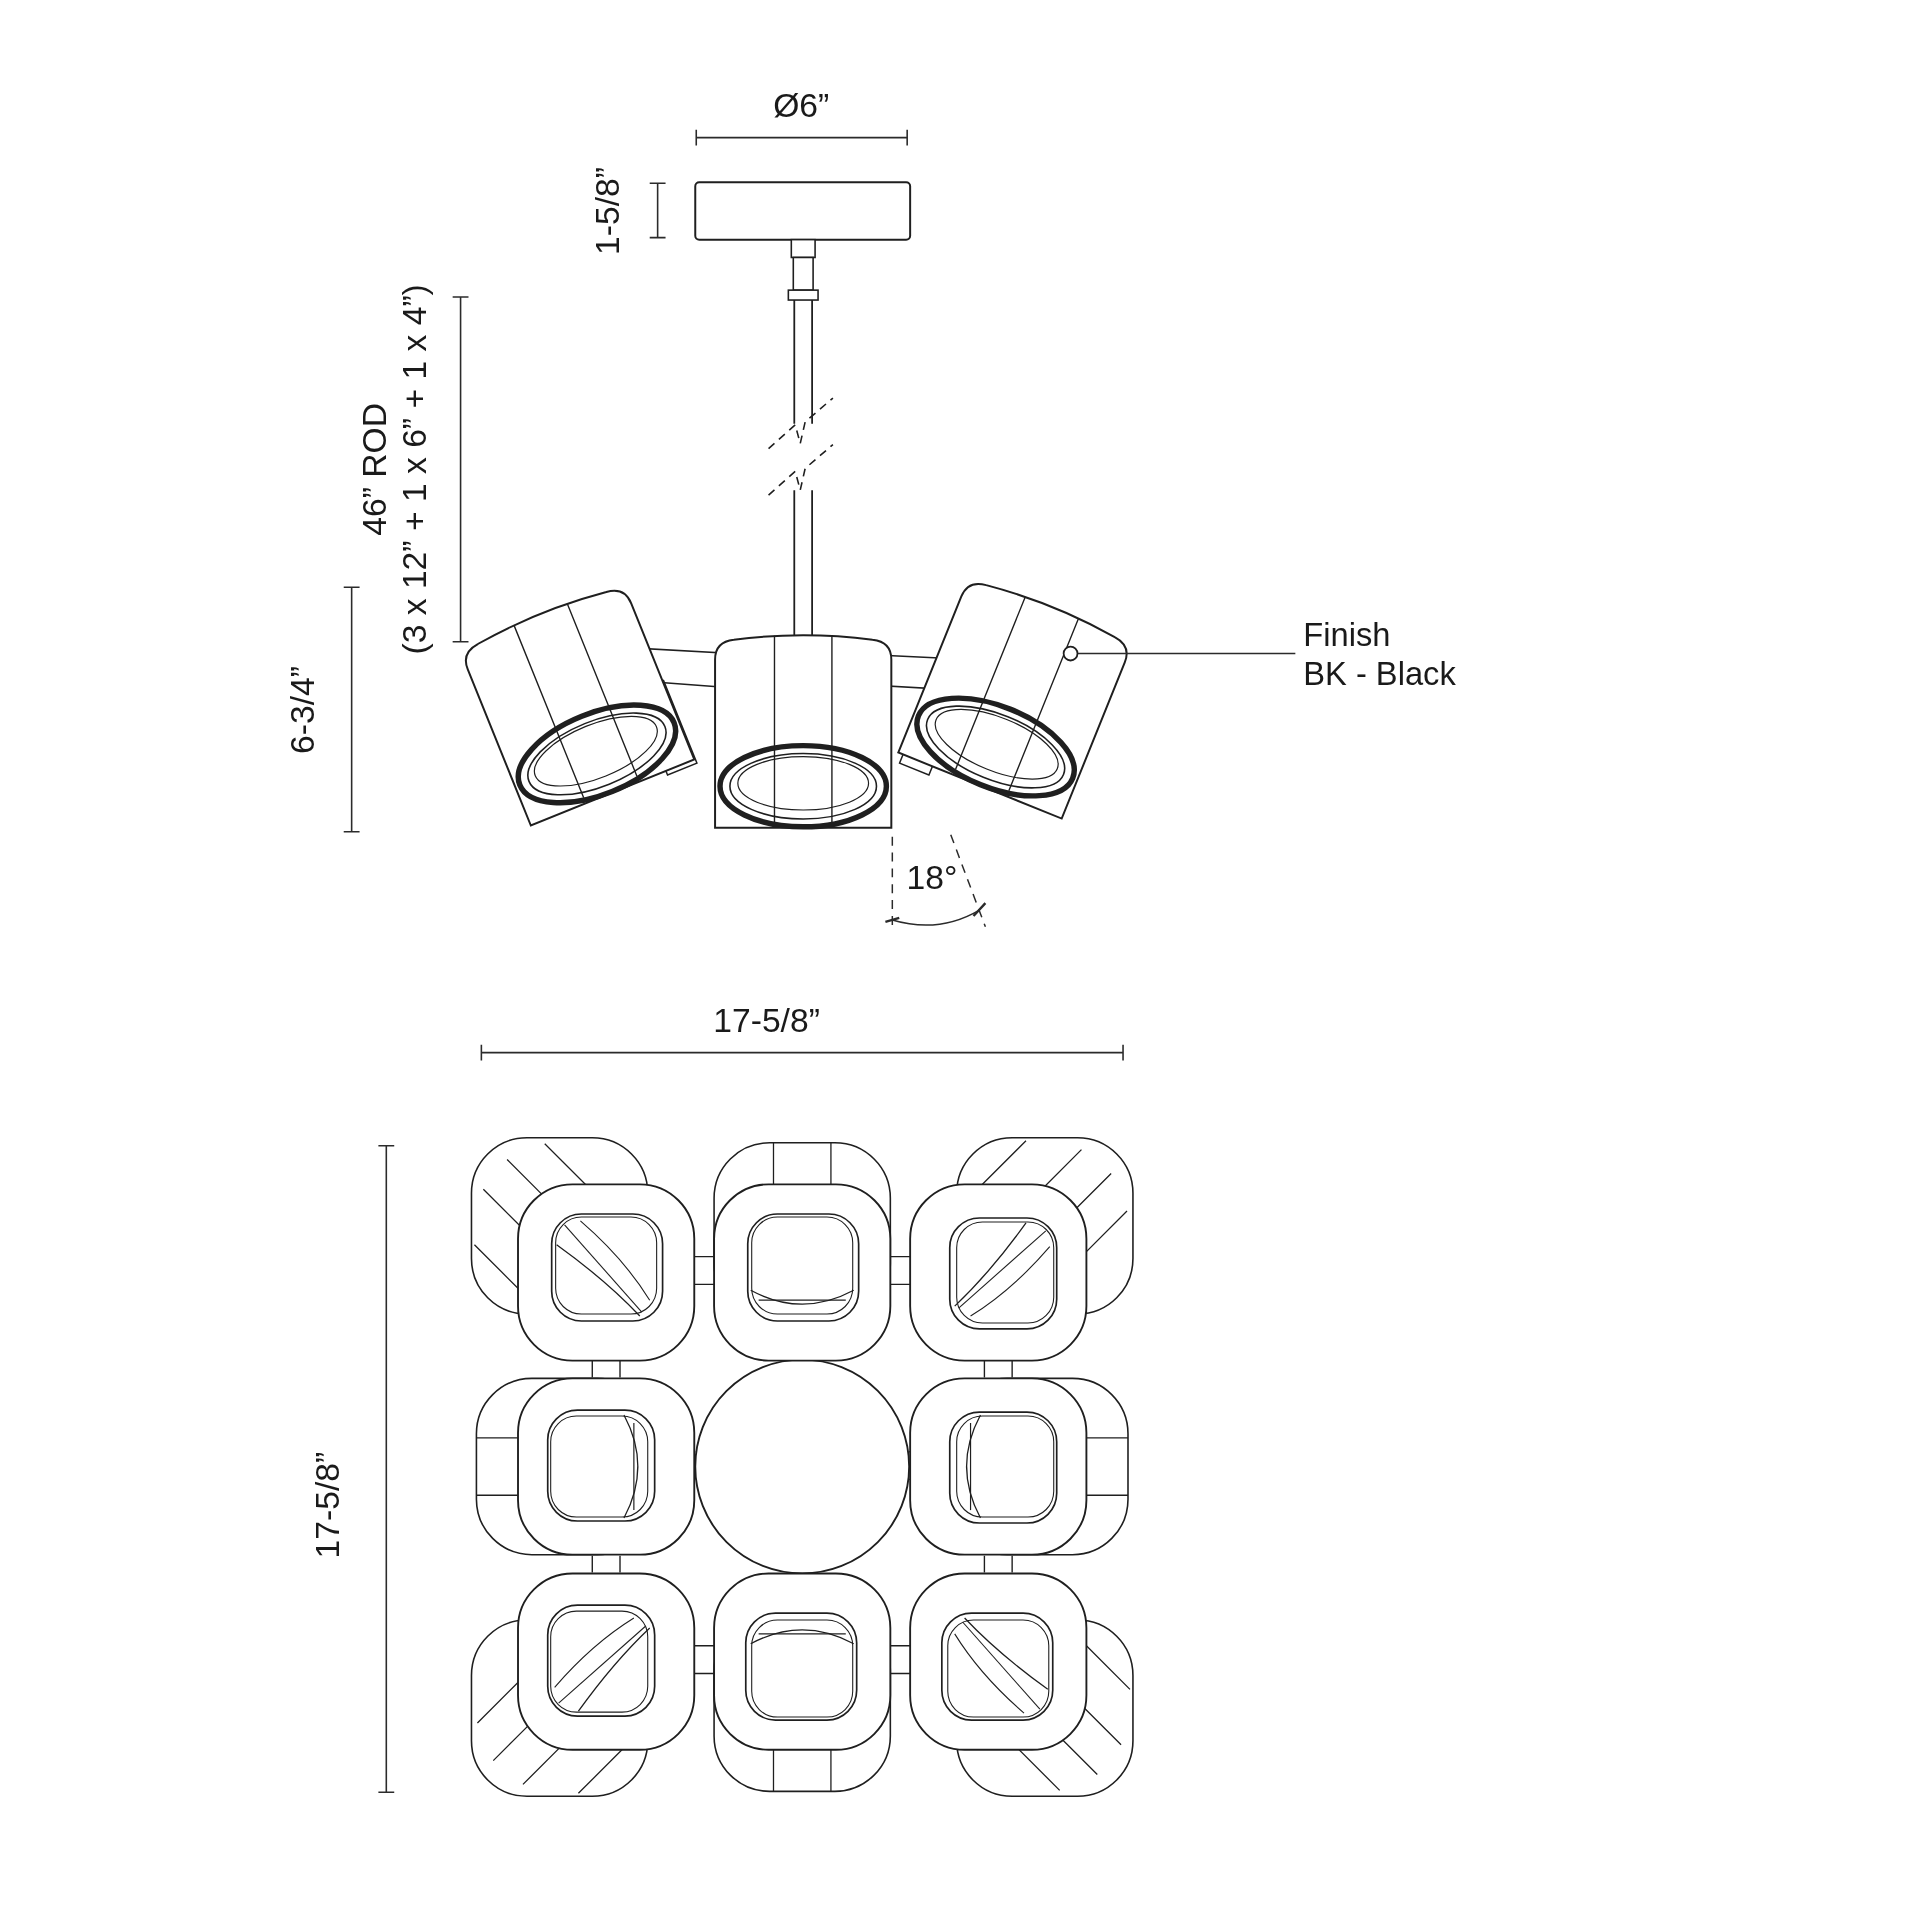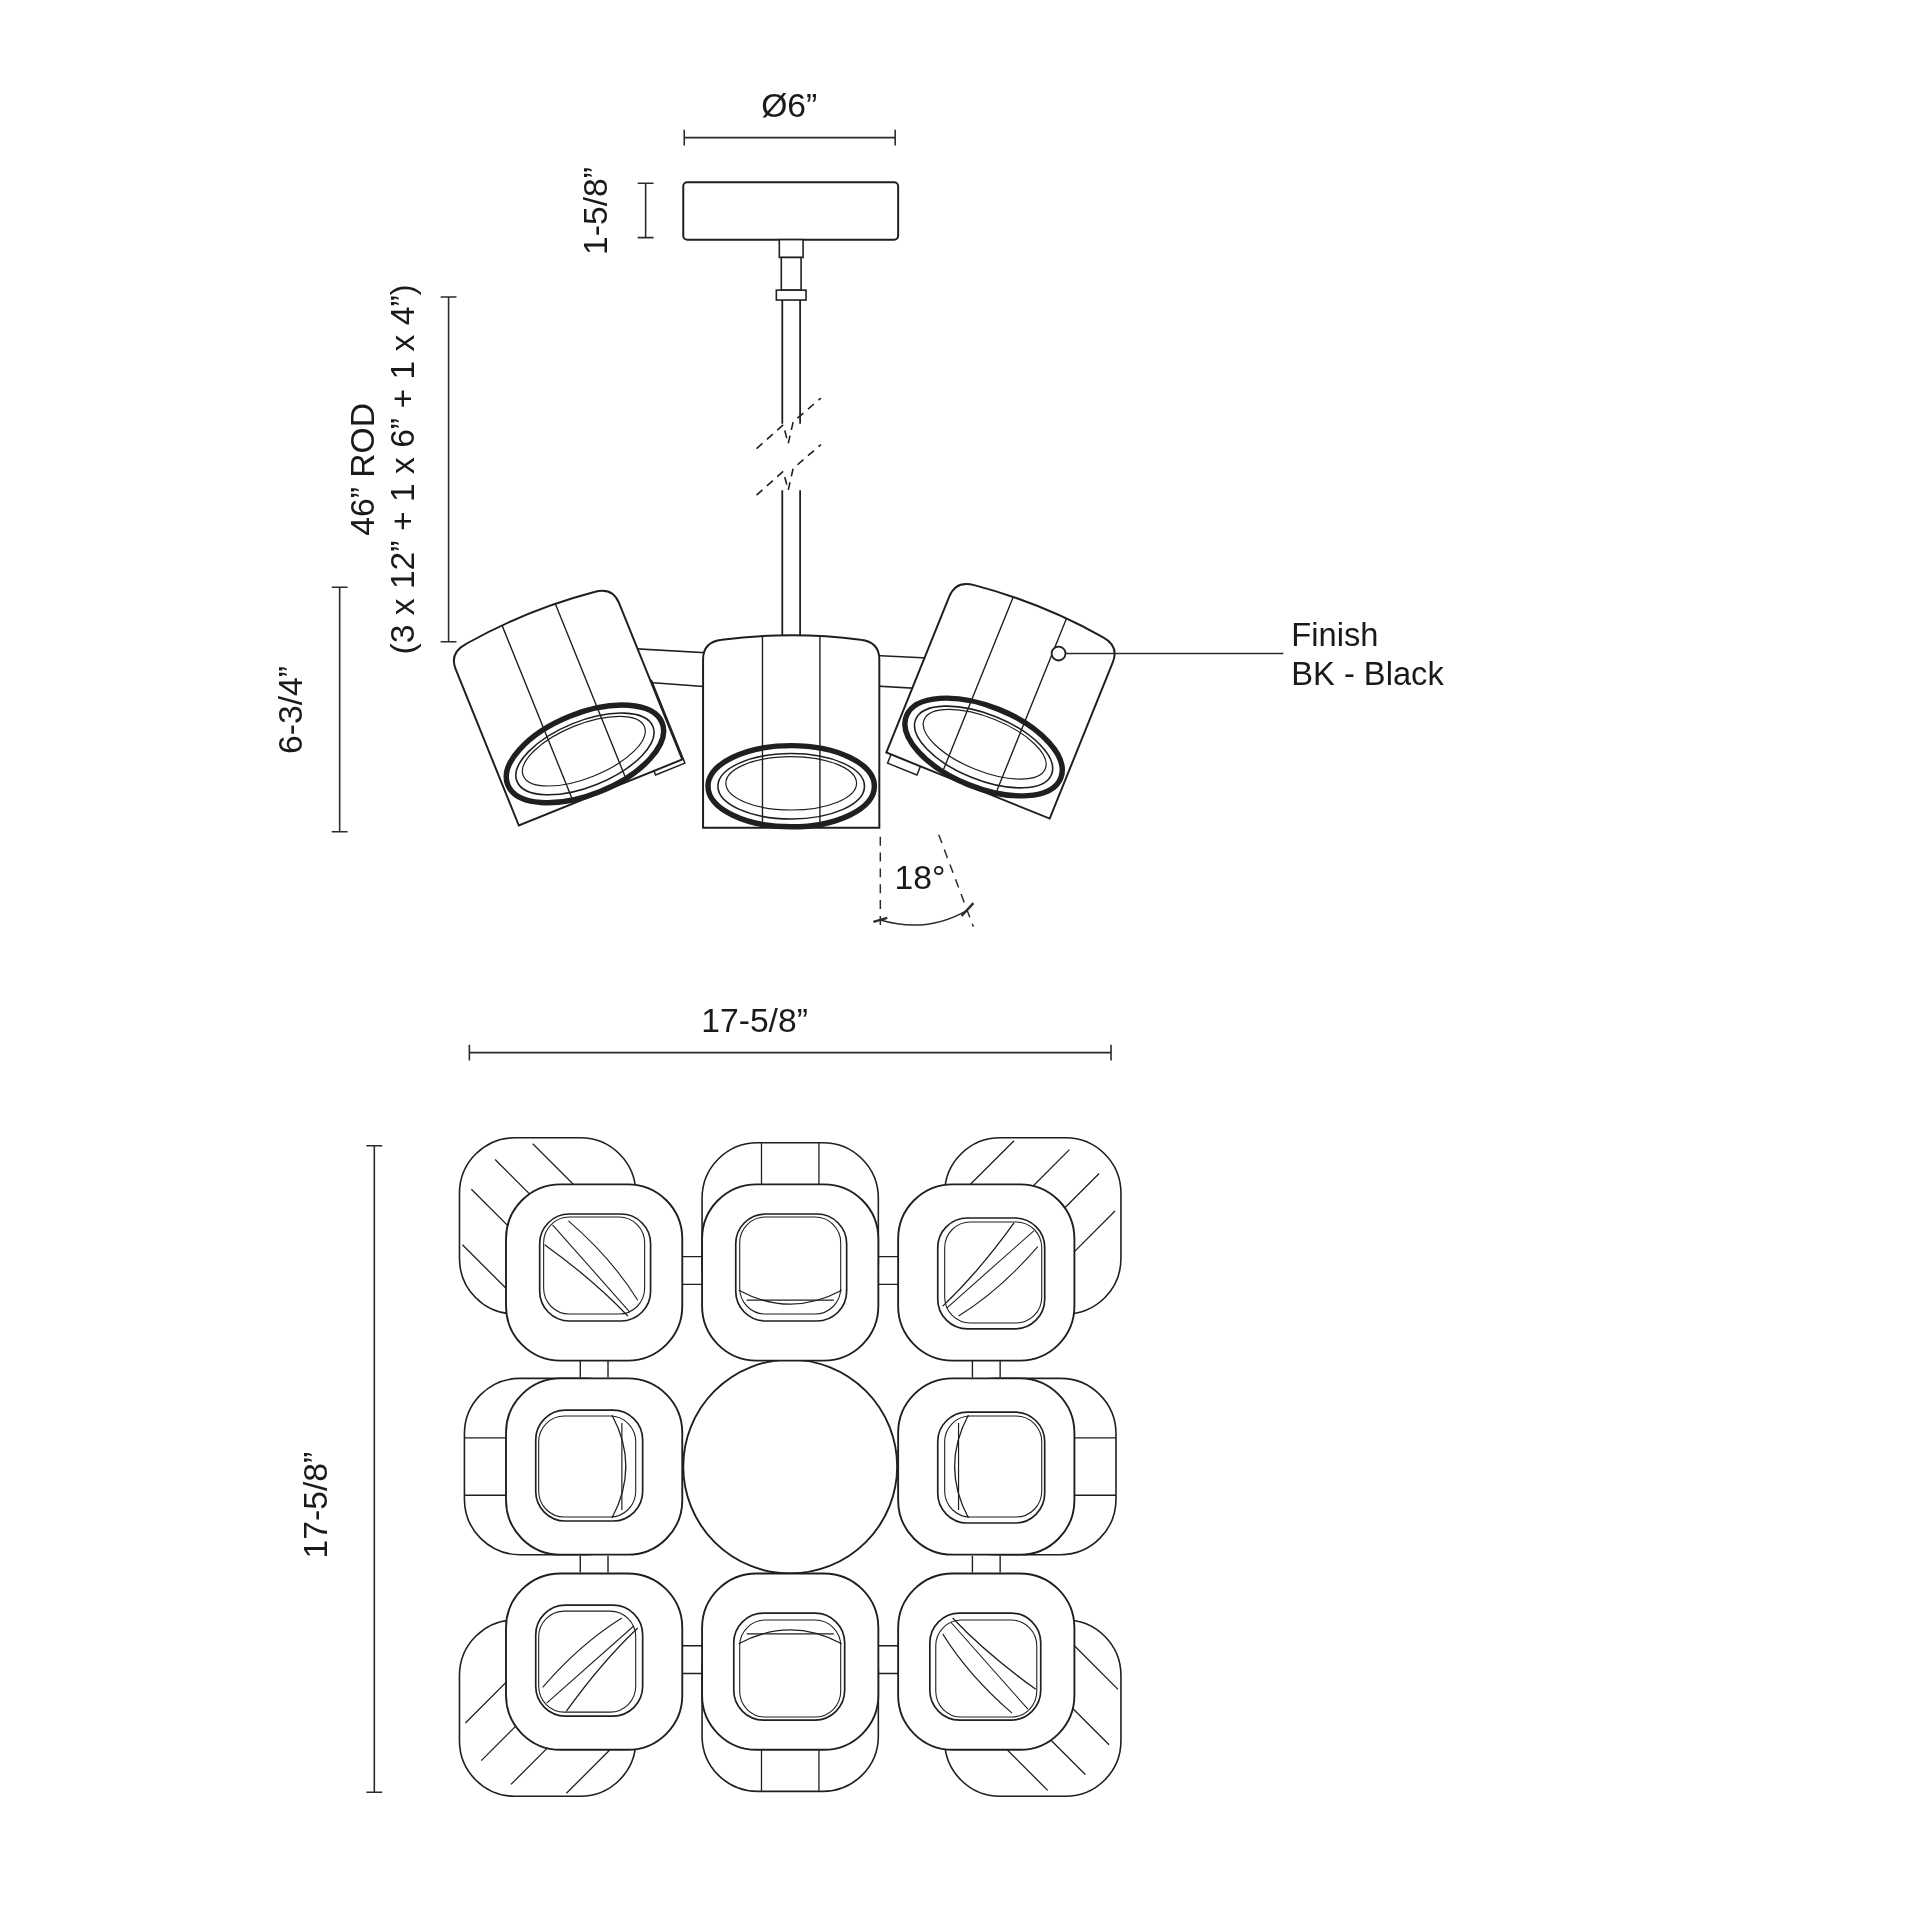--- a/index.html
+++ b/index.html
@@ -1,18 +1,19 @@
 <!DOCTYPE html>
 <html><head>
 <meta charset="utf-8">
 <style>
   html,body{margin:0;padding:0;background:#ffffff;}
   .sheet{
     width:1839px;height:1927px;position:relative;background:#ffffff;
     font-family:"Liberation Sans", sans-serif;
+    padding-left:12px;
   }
   svg{display:block;}
   text{
     font-family:"Liberation Sans", sans-serif;
     fill:#1a1a1a;
   }
   .dim-text{font-size:34px;}
   .label-text{font-size:33px;}
 </style>
 </head>

